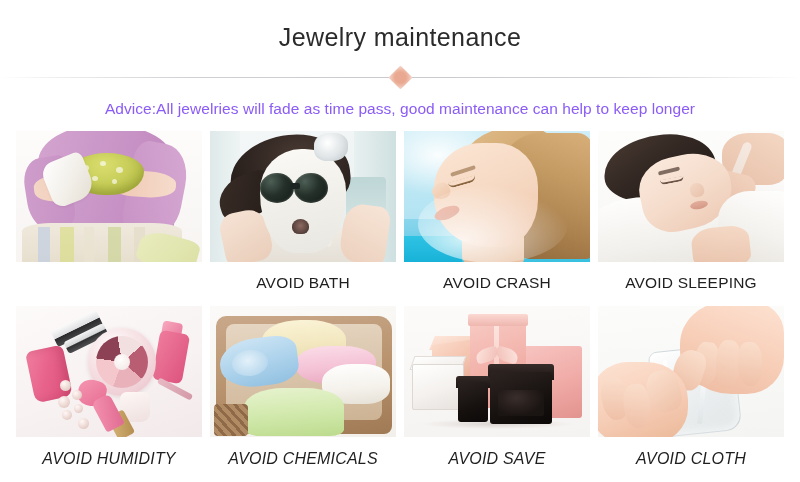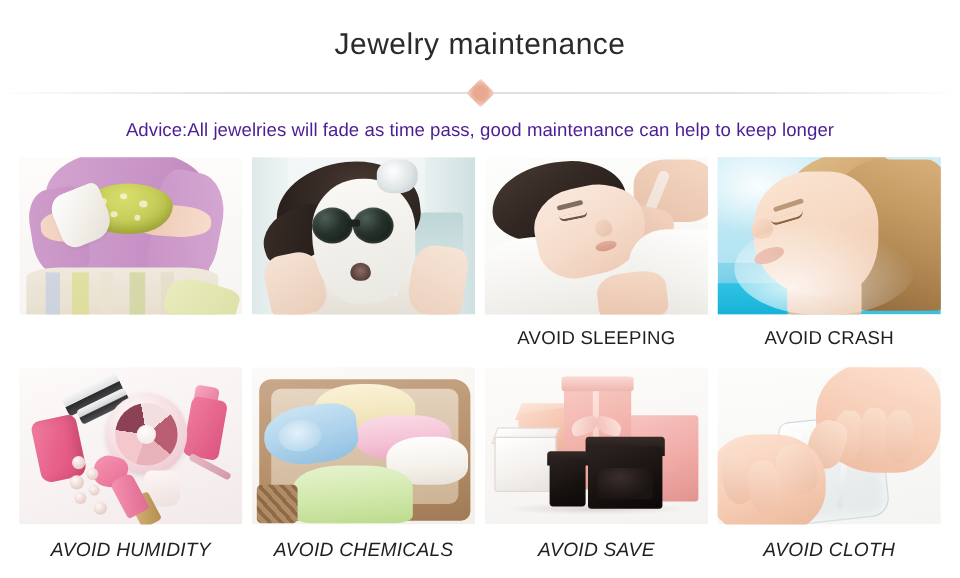--- a/index.html
+++ b/index.html
@@ -60,21 +60,21 @@
     margin-left: -8.5px;
     transform: rotate(45deg);
     background: radial-gradient(circle at 50% 50%, #eaa893 0%, #e9a88f 45%, #f0c4b4 78%, #f7ded4 100%);
     border-radius: 1px;
   }
 
   .advice {
     text-align: center;
     font-size: 15.5px;
     font-weight: 400;
-    color: #4c1d95;
+    color: #8b5cf6;
     margin-top: 8px;
     line-height: 20px;
     letter-spacing: 0.05px;
   }
 
   
   .grid {
     position: absolute;
     top: 131px;
     left: 16px;
@@ -716,20 +716,41 @@
             <div class="ph armr"></div>
           <div class="ph strap"></div>
           <div class="ph face"></div>
           <div class="ph goggle-l"></div>
             <div class="ph goggle-r"></div>
             <div class="ph goggle-bridge"></div>
           <div class="ph mouth"></div>
             <div class="ph clip"></div>
         </div>
       </div>
+      <div class="caption">AVOID BATH</div>
+    </div>
+
+    <div class="cell">
+      <div class="thumb">
+        <div class="ph crash">
+          <div class="ph sky"></div>
+            <div class="ph sea"></div>
+            <div class="ph glow"></div>
+          <div class="ph hairtop"></div>
+            <div class="ph hair"></div>
+          <div class="ph neck"></div>
+          <div class="ph face"></div>
+          <div class="ph brow"></div>
+            <div class="ph eye"></div>
+          <div class="ph nose"></div>
+            <div class="ph mouth"></div>
+          <div class="ph splash"></div>
+        </div>
+      </div>
+      <div class="caption">AVOID CRASH</div>
     </div>
 
     <div class="cell">
       <div class="thumb">
         <div class="ph sleep">
           <div class="ph pillow-t"></div>
           <div class="ph shoulder"></div>
             <div class="ph strap"></div>
           <div class="ph hair"></div>
           <div class="ph neck"></div>
@@ -737,40 +758,20 @@
           <div class="ph face"></div>
           <div class="ph brow"></div>
             <div class="ph eye"></div>
           <div class="ph nose"></div>
             <div class="ph lip"></div>
           <div class="ph duvet"></div>
             <div class="ph hand"></div>
         </div>
       </div>
       <div class="caption">AVOID SLEEPING</div>
-    </div>
-
-    <div class="cell">
-      <div class="thumb">
-        <div class="ph crash">
-          <div class="ph sky"></div>
-            <div class="ph sea"></div>
-            <div class="ph glow"></div>
-          <div class="ph hairtop"></div>
-            <div class="ph hair"></div>
-          <div class="ph neck"></div>
-          <div class="ph face"></div>
-          <div class="ph brow"></div>
-            <div class="ph eye"></div>
-          <div class="ph nose"></div>
-            <div class="ph mouth"></div>
-          <div class="ph splash"></div>
-        </div>
-      </div>
-      <div class="caption">AVOID CRASH</div>
     </div>
 
     <div class="cell row2">
       <div class="thumb">
         <div class="ph hum">
           <div class="ph polish-cap"></div>
             <div class="ph polish-cap2"></div>
           <div class="ph polish-b"></div>
           <div class="ph polish2cap"></div>
             <div class="ph polish2"></div>

